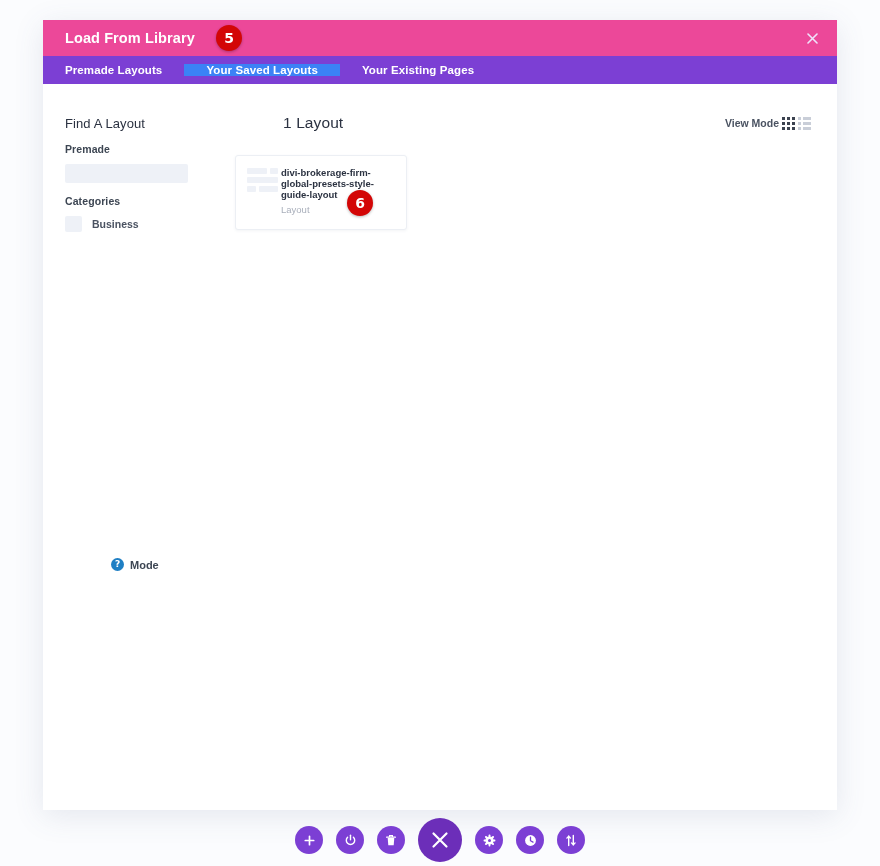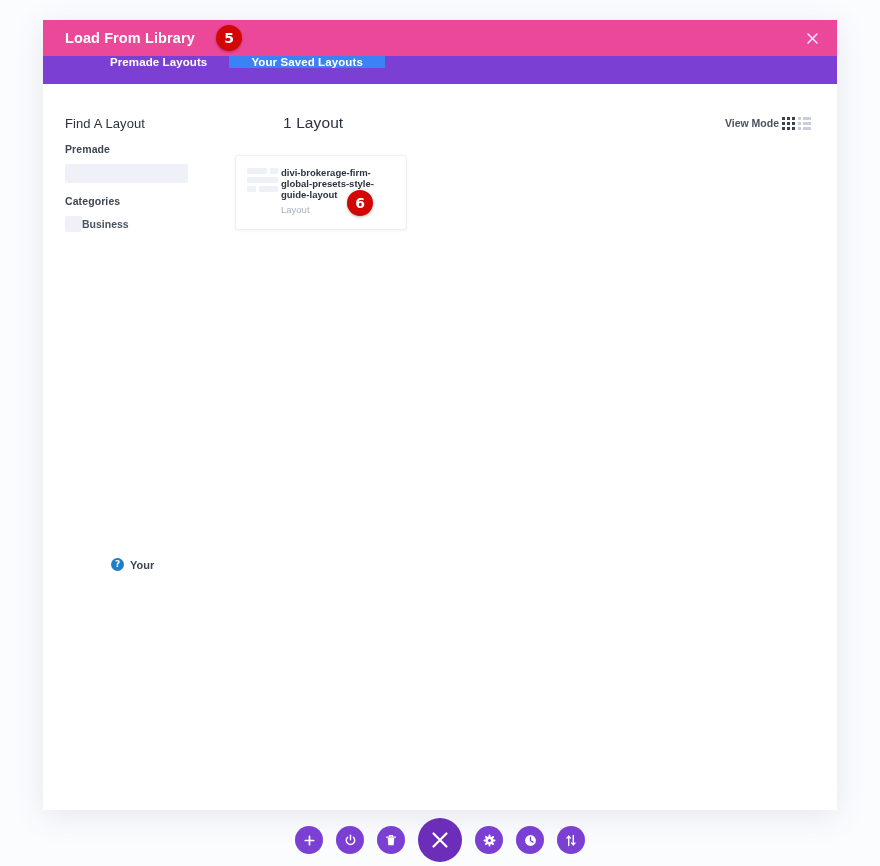--- a/index.html
+++ b/index.html
@@ -55,23 +55,22 @@
     font-size: 15px;
     cursor: pointer;
     line-height: 1;
   }
 
   
   .tab-bar {
     height: 28px;
     background: #7c3fd4;
     display: flex;
-    align-items: flex-start;
+    align-items: center;
     position: relative;
-    padding-left: 45px;
   }
   .tab {
     display: flex;
     align-items: center;
     padding: 0 22px;
     color: #ffffff;
     font-size: 11.5px;
     font-weight: bold;
     cursor: pointer;
     white-space: nowrap;
@@ -139,20 +138,21 @@
     padding: 0 6px;
     box-sizing: border-box;
     display: block;
   }
   .cat-label {
     margin-top: 12px;
   }
   .cat-row {
     display: flex;
     align-items: center;
+    gap: 10px;
     margin-top: 4px;
     cursor: pointer;
   }
   .checkbox {
     width: 17px;
     height: 16px;
     background: #eef1f7;
     border-radius: 2px;
     flex: none;
   }
@@ -331,40 +331,43 @@
     </span>
   </div>
 
   <div class="tab-bar">
     <div class="tab">
       <span>Premade Layouts</span>
     </div>
     <div class="tab active">
       <span>Your Saved Layouts</span>
     </div>
+    <div class="tab">
+      <span>Your Existing Pages</span>
+    </div>
   </div>
 
   <div class="modal-body">
 
     <div class="sidebar">
       <div class="sidebar-title">Find A Layout</div>
 
       <div class="field-label">Premade</div>
       <input class="search-input" type="text" value="" style="">
 
       <div class="field-label cat-label">Categories</div>
 
       <div class="cat-row">
         <span class="checkbox"></span>
         <span class="cat-name">Business</span>
       </div>
 
       <div class="help-row">
         <span class="help-icon">?</span>
-        <span class="help-text">Your</span>
+        <span class="help-text">Mode</span>
       </div>
     </div>
 
     <div class="content">
 
       <div class="content-head">
         <div class="count-title">1 Layout</div>
 
         <div class="view-mode">
           <span class="view-mode-label">View Mode</span>

